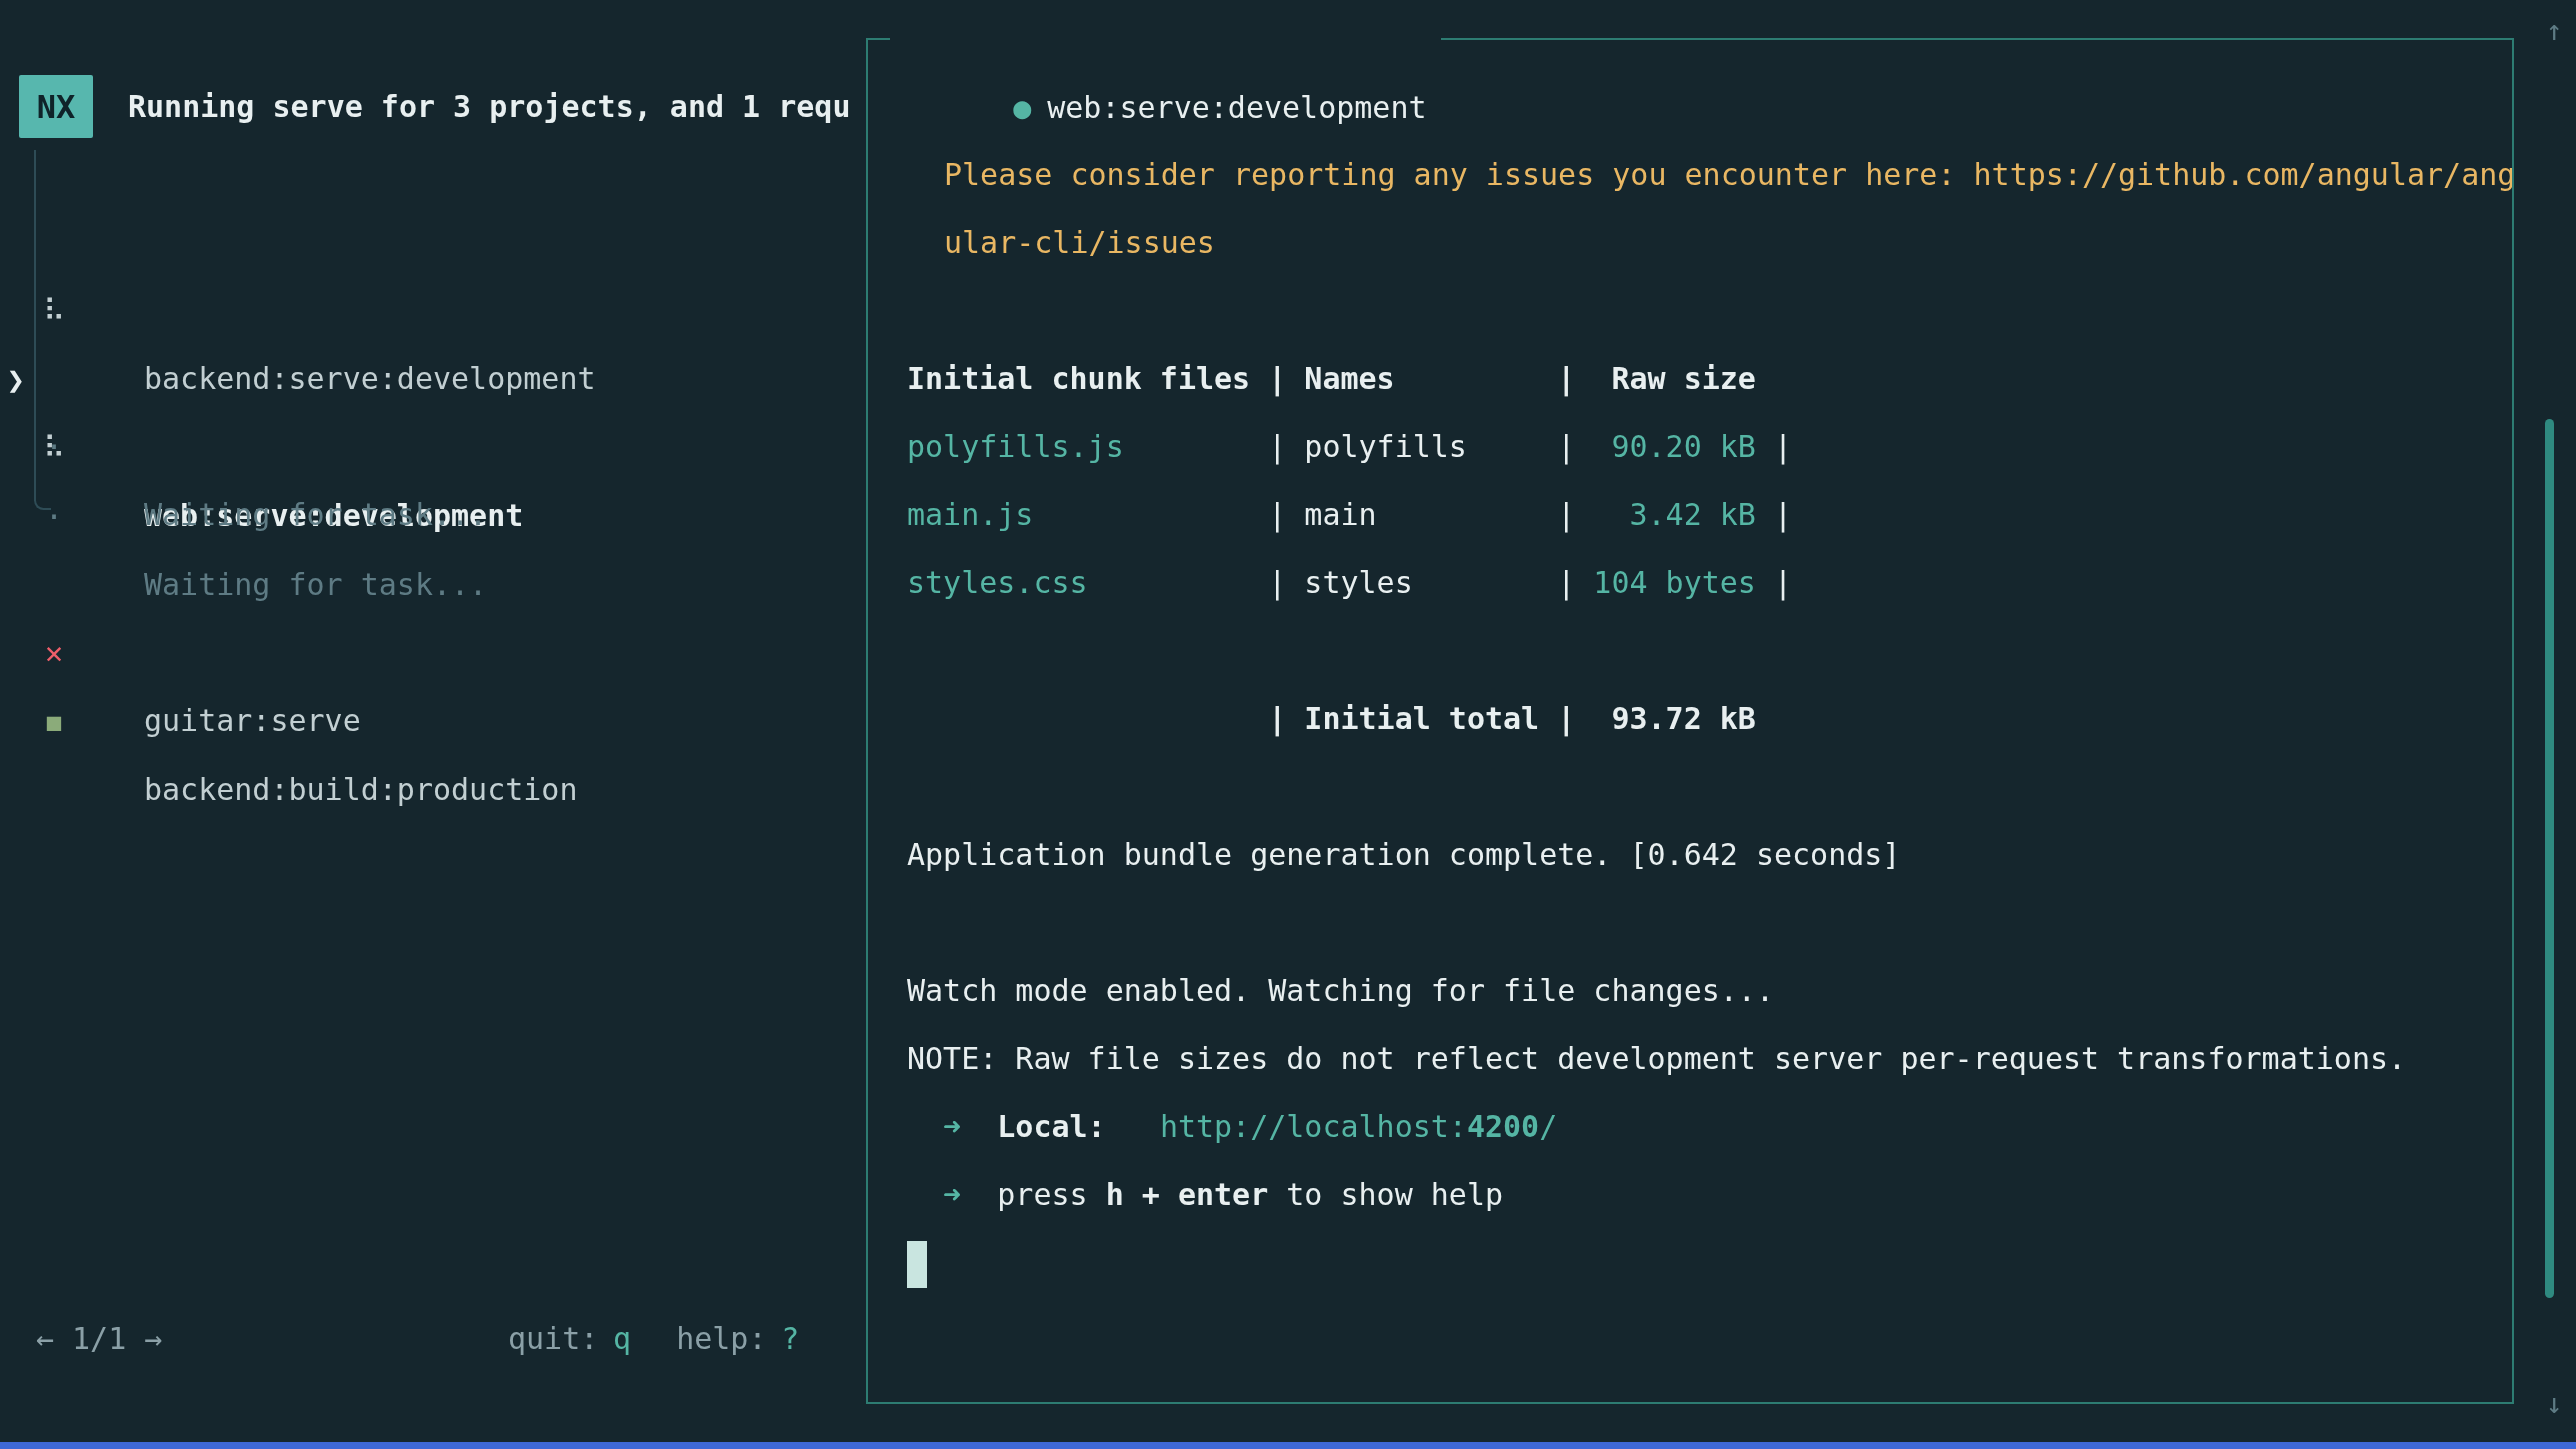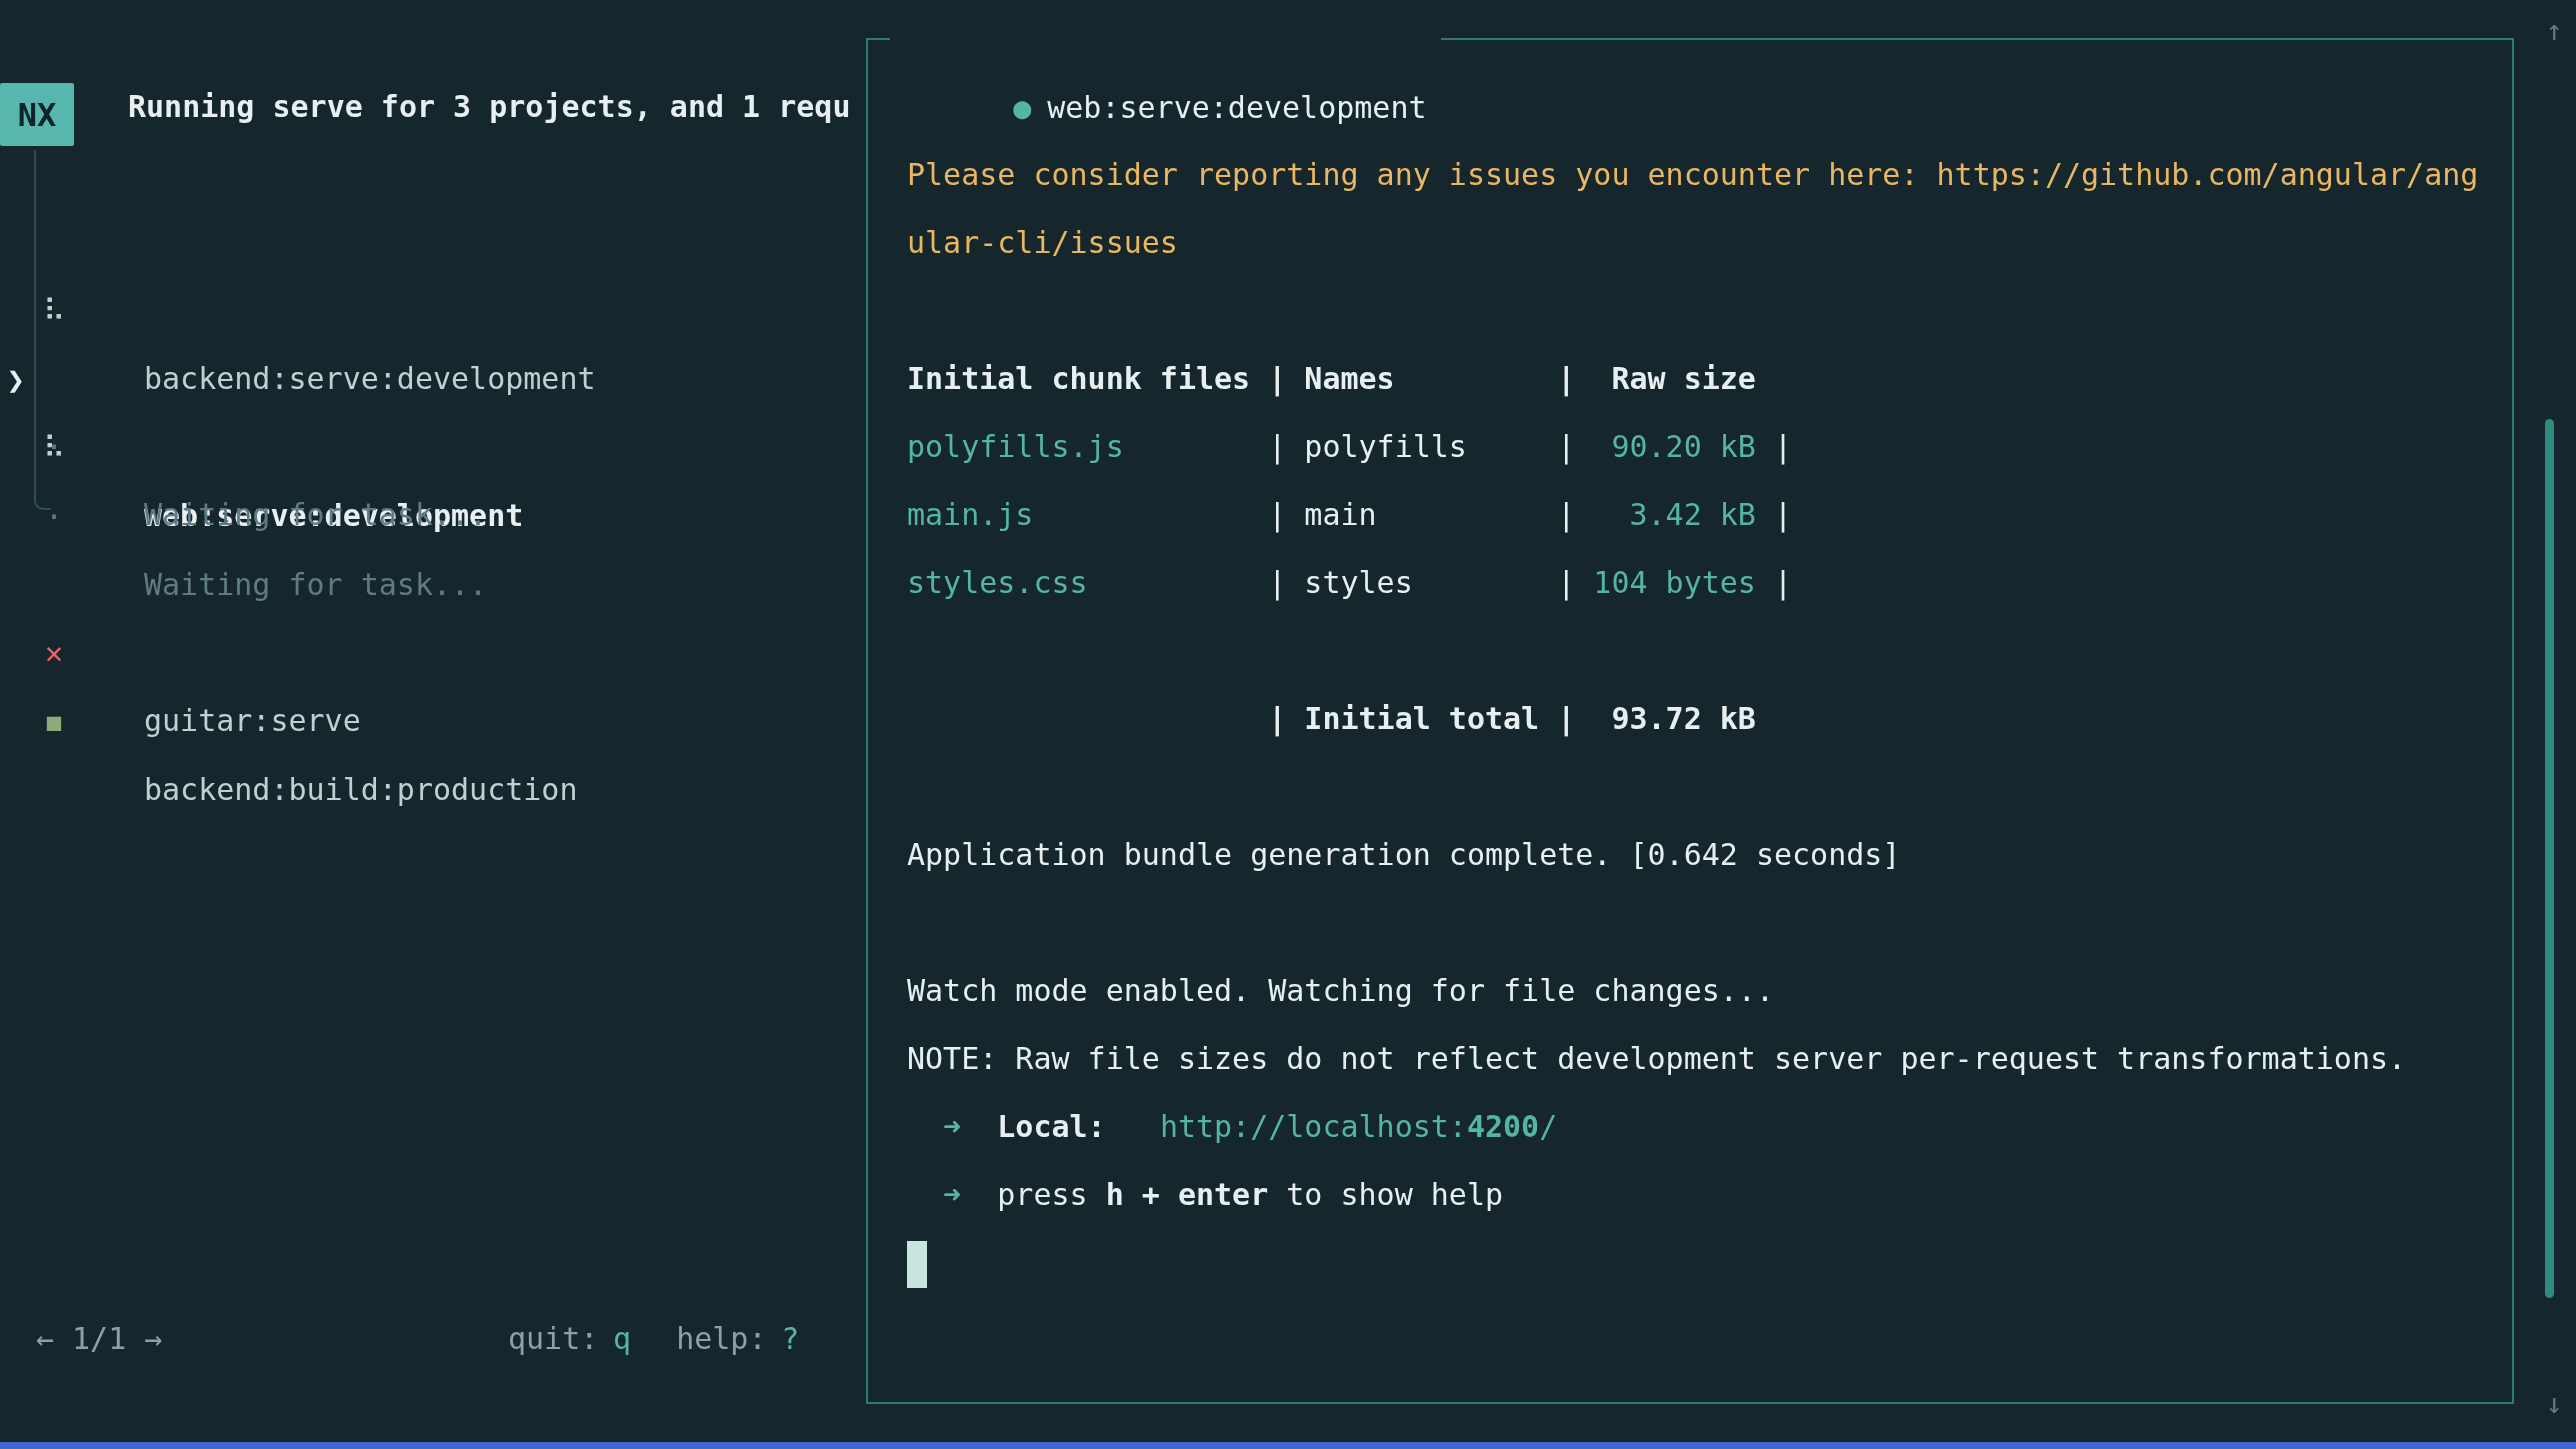--- a/index.html
+++ b/index.html
@@ -3,24 +3,24 @@
 <meta charset="utf-8">
 <style>
   *{margin:0;padding:0;box-sizing:border-box;}
   html,body{width:2576px;height:1449px;background:var(--bg);overflow:hidden;}
   .app{position:relative;width:2576px;height:1449px;
        font-family:"DejaVu Sans Mono","DejaVu Sans",monospace;
        font-size:30px;color:var(--fg);}
 
   
   .sidebar{position:absolute;left:0;top:0;width:866px;height:1449px;}
-  .nx-badge{position:absolute;left:0;top:75px;width:74px;height:63px;
+  .nx-badge{position:absolute;left:19px;top:75px;width:74px;height:63px;
             background:var(--badge-bg);color:var(--badge-fg);
             font-weight:700;font-size:32px;display:flex;align-items:center;
-            justify-content:center;border-radius:2px;margin-top:8px;}
+            justify-content:center;border-radius:2px;}
   .sidebar-title{position:absolute;left:128px;top:75px;height:63px;line-height:63px;
                  width:731px;overflow:hidden;white-space:nowrap;font-weight:700;color:var(--fg);}
   .tree-guide{position:absolute;left:34px;top:150px;width:17.4px;height:360px;
               border-left:2px solid var(--guide);border-bottom:2px solid var(--guide);
               border-bottom-left-radius:9.4px;}
   .task{position:absolute;left:0;width:100%;height:68px;line-height:68px;white-space:pre;}
   .task .marker{position:absolute;left:6.7px;color:var(--fg);font-weight:700;}
   .task .ticon{position:absolute;left:38px;width:32px;text-align:center;}
   .task .tlabel{position:absolute;left:144px;}
   .icon-spinner{color:var(--gray);}
@@ -43,21 +43,21 @@
   .panel{position:absolute;left:866px;top:38px;width:1648px;height:1366px;
          border:2px solid var(--border);padding-left:22px;}
   .panel-title{position:absolute;top:-34px;left:22px;height:68px;line-height:68px;
                background:var(--bg);padding:0 14.8px;white-space:pre;}
   .panel-title .dot{color:var(--teal);margin-right:16px;}
   .panel-content{position:absolute;inset:0;padding:101px 8px 0 39px;overflow:hidden;}
   .line{height:68px;line-height:68px;white-space:pre;}
   .b{font-weight:700;}
   .c-fg{color:var(--fg);}
   .c-teal{color:var(--teal);}
-  .c-yellow{color:var(--yellow);}
+  .c-yellow{color:var(--yellow);margin-left:37px;}
   .c-cursor{display:inline-block;width:20px;height:47px;background:var(--cursor);vertical-align:middle;}
 
   
   .scrollbar{position:absolute;right:0;top:0;width:43px;height:1449px;}
   .scroll-arrow{position:absolute;left:0;width:43px;text-align:center;
                 color:var(--scroll-arrow);font-size:28px;}
   .scroll-arrow.up{top:0;height:62px;line-height:62px;}
   .scroll-arrow.down{top:1370px;height:67px;line-height:67px;}
   .thumb{position:absolute;left:12px;top:419px;width:9.4px;height:879px;
          background:var(--thumb);border-radius:5.4px;}

